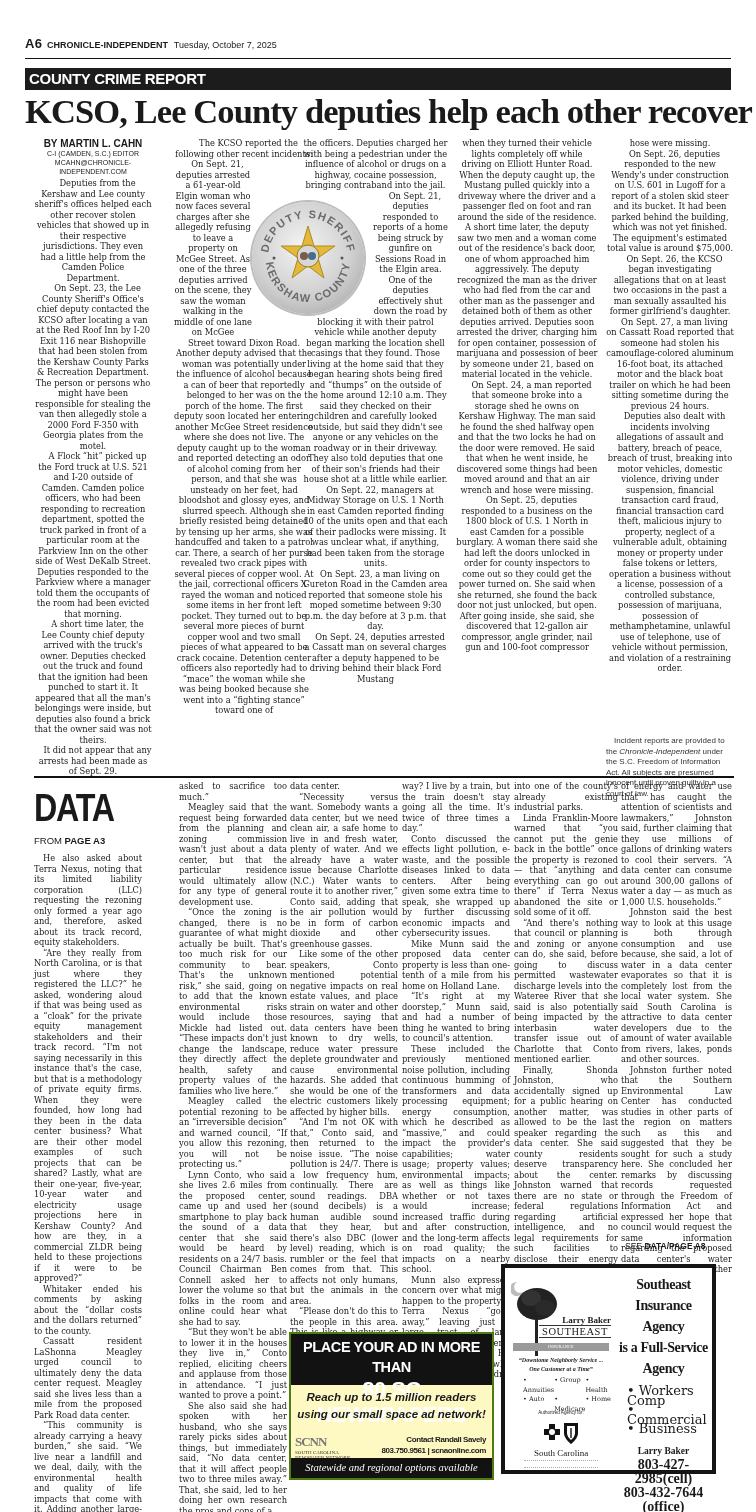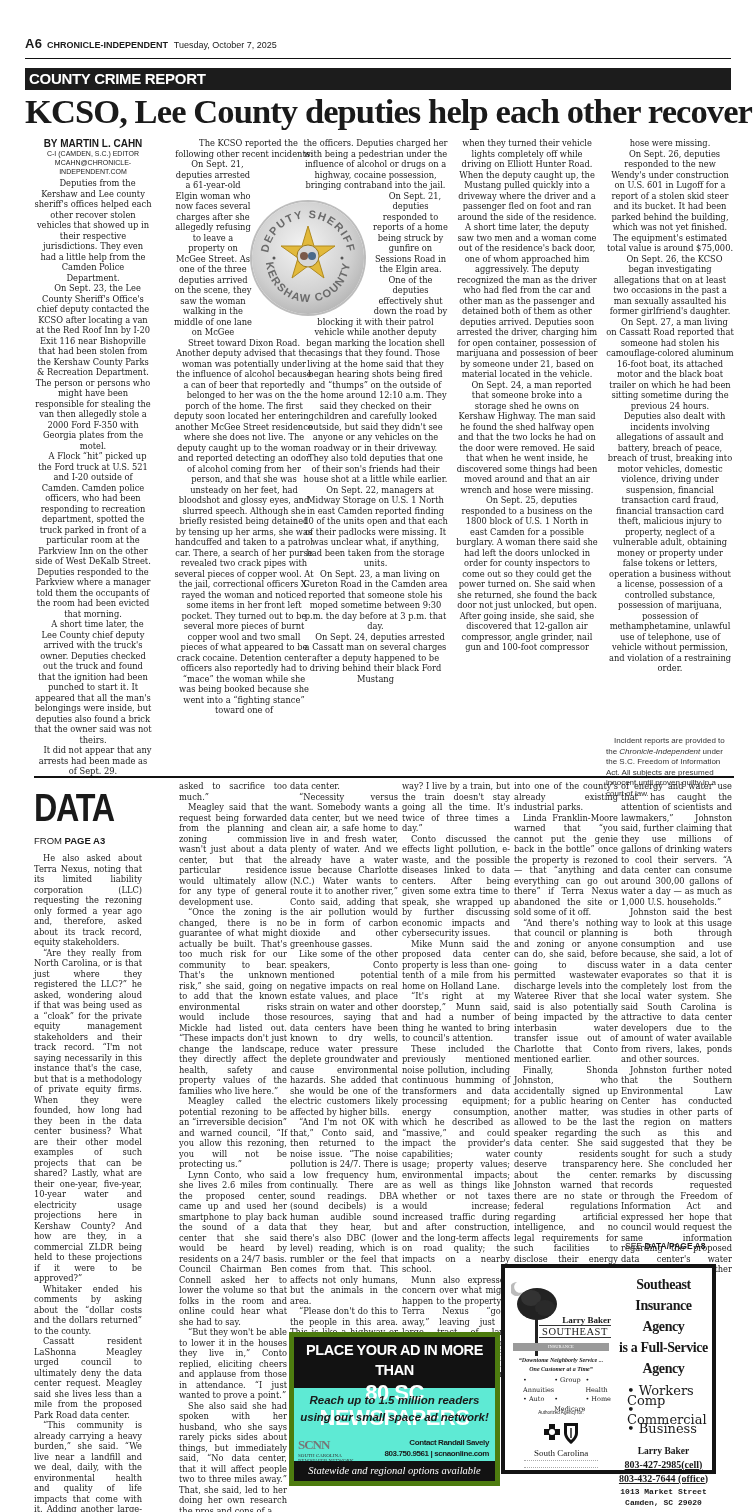--- a/index.html
+++ b/index.html
@@ -21,37 +21,37 @@
   .jcol p { text-indent:9px; }
   .badge { position:absolute; left:252px; top:202px; width:112px; height:112px; border-radius:50%; background:radial-gradient(circle at 45% 40%, #f4f4f4 0%, #cfcfcf 55%, #9a9a9a 100%); box-shadow:0 0 0 2px #bdbdbd; }
   .badge svg { position:absolute; left:0; top:0; }
   .rule { position:absolute; height:2px; background:#111; }
   .disclaimer { position:absolute; left:606px; top:736px; width:126px; font-family:"Liberation Sans", sans-serif; font-size:8px; line-height:10.5px; color:#333; }
   .disclaimer p { margin:0; text-indent:8px; }
   .jump-title { position:absolute; left:34px; top:788px; font-family:"Liberation Sans", sans-serif; font-weight:bold; font-size:38px; letter-spacing:-1.5px; line-height:40px; transform:scaleX(0.85); transform-origin:left top; }
   .from { position:absolute; left:34px; top:835px; font-family:"Liberation Sans", sans-serif; font-size:9.5px; }
   .from b { font-weight:bold; }
   .see { position:absolute; left:625px; top:1241px; font-family:"Liberation Sans", sans-serif; font-size:8.5px; }
-  .ad1 { position:absolute; left:289px; top:1332px; width:201px; height:144px; border:5px solid #4d7c0f; background:#5eead4; }
+  .ad1 { position:absolute; left:289px; top:1332px; width:201px; height:144px; border:2px solid #4d7c0f; background:#fef9c3; }
   .ad1 .top { background:#121212; color:#fff; font-family:"Liberation Sans", sans-serif; font-weight:bold; text-align:center; height:51px; }
   .ad1 .top .l1 { font-size:14.5px; line-height:20px; padding-top:3px; letter-spacing:-0.4px; }
   .ad1 .top .l2 { font-size:22px; line-height:25px; letter-spacing:-0.5px; }
   .ad1 .mid { font-family:"Liberation Sans", sans-serif; font-weight:bold; font-style:italic; text-align:center; font-size:11.5px; line-height:17px; margin-top:4px; }
   .ad1 .contact { position:absolute; left:4px; top:100px; width:193px; height:24px; }
   .ad1 .logo { position:absolute; left:0; top:0; font-family:"Liberation Serif", serif; font-weight:bold; font-size:13px; color:#777; letter-spacing:-1px; }
   .ad1 .logo small { display:block; font-size:5px; color:#333; letter-spacing:0; line-height:5px; font-weight:normal; }
   .ad1 .cinfo { position:absolute; right:2px; top:0; text-align:right; font-family:"Liberation Sans", sans-serif; font-weight:bold; font-size:8px; line-height:11px; letter-spacing:-0.4px; }
   .ad1 .bot { position:absolute; left:0; bottom:0; width:100%; height:20px; background:#121212; color:#fff; font-family:"Liberation Serif", serif; font-style:italic; font-size:10.5px; line-height:20px; text-align:center; }
   .ad2 { position:absolute; left:501px; top:1264px; width:215px; height:210px; border:4px solid #141414; box-sizing:border-box; background:#fff; }
   .ad2 .left { position:absolute; left:4px; top:4px; width:104px; height:195px; }
   .ad2 .right { position:absolute; left:108px; top:6px; width:101px; text-align:center; }
   .ad2 .hd { font-family:"Liberation Serif", serif; font-weight:bold; font-size:14px; line-height:21px; letter-spacing:-0.4px; }
   .ad2 .lst { text-align:left; font-family:"DejaVu Serif", serif; font-size:13px; line-height:9.5px; margin-left:14px; margin-top:7px; }
   .ad2 .rname { font-family:"Liberation Serif", serif; font-weight:bold; font-size:9.5px; margin-top:10px; line-height:14px; }
-  .ad2 .rphone { font-family:"Liberation Serif", serif; font-weight:bold; font-size:10px; line-height:14px;text-decoration:underline; }
+  .ad2 .rphone { font-family:"Liberation Serif", serif; font-weight:bold; font-size:14px; line-height:14px; }
   .ad2 .raddr { font-family:Liberation Mono, monospace; font-weight:bold; font-size:8px; line-height:11px; }
   .ad2 .tree { position:absolute; left:2px; top:6px; }
   .ad2 .brand { position:absolute; left:30px; top:43px; width:72px; text-align:center; }
   .ad2 .brand .n { font-family:"Liberation Serif", serif; font-weight:bold; font-size:9px; text-align:right; }
   .ad2 .brand .s { font-family:"Liberation Serif", serif; font-size:10.5px; letter-spacing:0.5px; border-top:1px solid #333; border-bottom:1px solid #333; line-height:11px; }
   .ad2 .ins { position:absolute; left:4px; top:71px; width:96px; height:8px; background:#9a9a9a; color:#fff; font-size:4.5px; text-align:center; line-height:8px; font-family:"Liberation Serif", serif; }
   .ad2 .slogan { position:absolute; left:0; top:84px; width:104px; text-align:center; font-family:"Liberation Serif", serif; font-style:italic; font-weight:bold; font-size:6px; line-height:9px; }
   .ad2 .prods { position:absolute; left:14px; top:104px; width:90px; font-family:"DejaVu Serif", serif; font-size:6.5px; line-height:9.5px; display:grid; grid-template-columns:1fr 1fr 1fr; }
   .ad2 .auth { position:absolute; left:0; top:138px; width:104px; text-align:center; font-family:"Liberation Sans", sans-serif; font-size:4.5px; }
   .ad2 .bcbs { position:absolute; left:35px; top:148px; }

